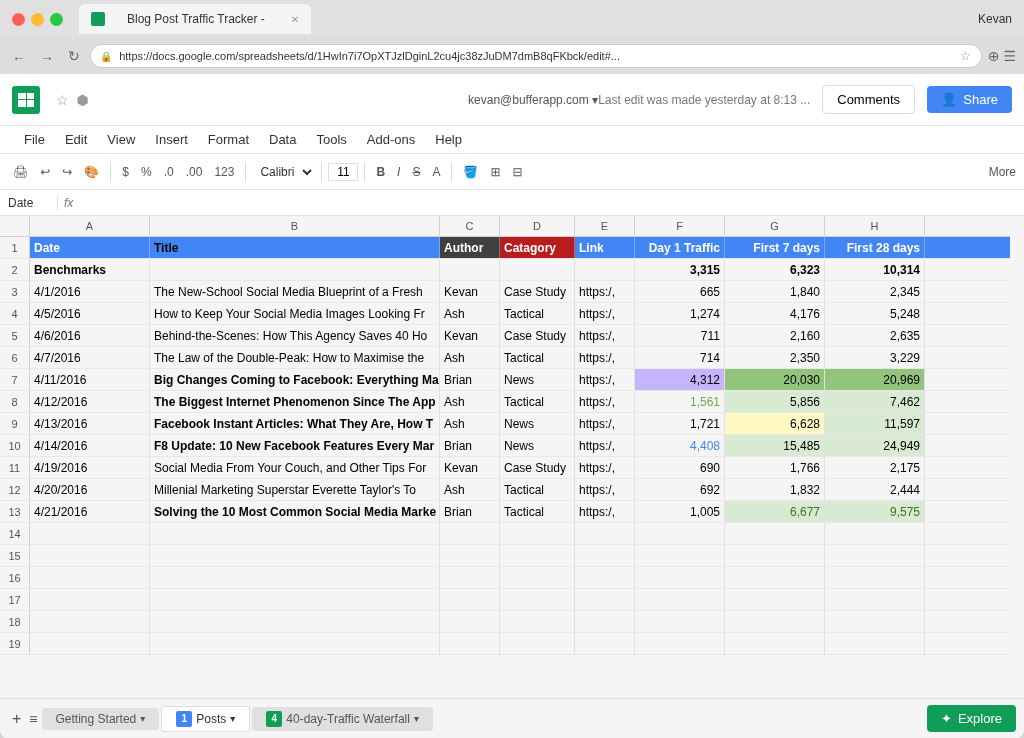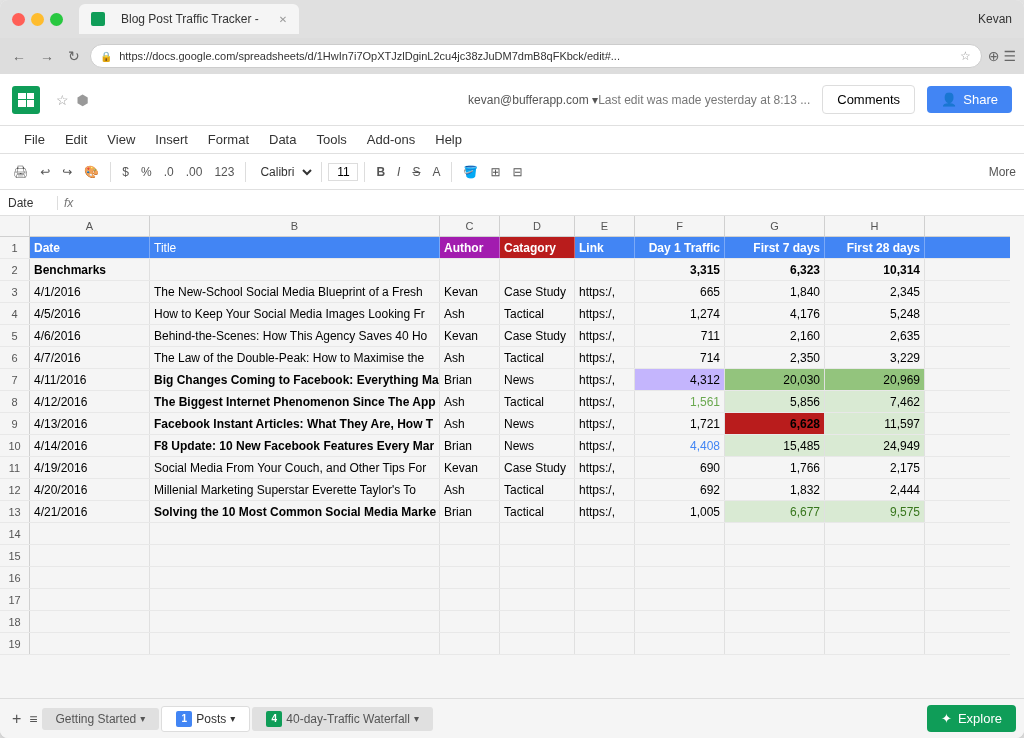--- a/index.html
+++ b/index.html
@@ -7,21 +7,21 @@
 
     .window { width: 1024px; height: 738px; background: #f5f5f5; border-radius: 8px; overflow: hidden; display: flex; flex-direction: column; box-shadow: 0 4px 20px rgba(0,0,0,0.3); }
 
     
     .titlebar { background: #e0e0e0; height: 38px; display: flex; align-items: center; padding: 0 12px; gap: 8px; flex-shrink: 0; }
     .traffic-lights { display: flex; gap: 6px; }
     .tl { width: 13px; height: 13px; border-radius: 50%; }
     .tl-red { background: #ff5f57; }
     .tl-yellow { background: #febc2e; }
     .tl-green { background: #28c840; }
-    .tab { background: #f5f5f5; border-radius: 6px 6px 0 0; padding: 6px 12px; font-size: 12px; color: #333; display: flex; align-items: center; gap: 16px; margin-left: 8px; height: 30px; }
+    .tab { background: #f5f5f5; border-radius: 6px 6px 0 0; padding: 6px 12px; font-size: 12px; color: #333; display: flex; align-items: center; gap: 22px; margin-left: 8px; height: 30px; }
     .tab-icon { background: #0f9d58; width: 14px; height: 14px; border-radius: 2px; display: inline-block; }
     .tab-close { color: #999; font-size: 10px; margin-left: 4px; }
     .user-label { margin-left: auto; font-size: 12px; color: #333; }
 
     
     .browserbar { background: #ddd; height: 36px; display: flex; align-items: center; padding: 0 8px; gap: 6px; flex-shrink: 0; }
     .nav-btn { background: none; border: none; color: #666; font-size: 14px; cursor: pointer; padding: 2px 4px; }
     .nav-btn:disabled { color: #bbb; }
     .url-bar { flex: 1; background: white; border: 1px solid #ccc; border-radius: 16px; height: 24px; display: flex; align-items: center; padding: 0 10px; gap: 6px; font-size: 11px; color: #333; }
     .lock-icon { color: #555; font-size: 10px; }
@@ -209,22 +209,22 @@
         <div class="col-header" style="width:60px;min-width:60px;">E</div>
         <div class="col-header" style="width:90px;min-width:90px;">F</div>
         <div class="col-header" style="width:100px;min-width:100px;">G</div>
         <div class="col-header" style="width:100px;min-width:100px;">H</div>
       </div>
 
       <div class="sheet-body" id="sheet-body">
       <div class="sheet-row" style="background: rgb(66, 133, 244);">
             <div class="row-num">1</div>
             <div class="cell" style="width: 120px; min-width: 120px; justify-content: flex-start; background: rgb(66, 133, 244); color: white; font-weight: bold; border-right-color: rgba(255, 255, 255, 0.3);">Date</div>
-            <div class="cell" style="width: 290px; min-width: 290px; background: rgb(66, 133, 244); color: #ffffff; font-weight: normal; border-right-color: rgba(255, 255, 255, 0.3);">Title</div>
-            <div class="cell" style="width: 60px; min-width: 60px; background: #a21caf; color: white; font-weight: bold; border-right-color: rgba(255, 255, 255, 0.3);">Author</div>
+            <div class="cell" style="width: 290px; min-width: 290px; background: rgb(66, 133, 244); color: #000000; font-weight: bold; border-right-color: rgba(255, 255, 255, 0.3);">Title</div>
+            <div class="cell" style="width: 60px; min-width: 60px; background: #404040; color: white; font-weight: bold; border-right-color: rgba(255, 255, 255, 0.3);">Author</div>
             <div class="cell" style="width: 75px; min-width: 75px; background: #b91c1c; color: white; font-weight: bold; border-right-color: rgba(255, 255, 255, 0.3);">Catagory</div>
             <div class="cell" style="width: 60px; min-width: 60px; background: rgb(66, 133, 244); color: white; font-weight: bold; border-right-color: rgba(255, 255, 255, 0.3);">Link</div>
             <div class="cell" style="width: 90px; min-width: 90px; justify-content: flex-end; background: rgb(66, 133, 244); color: white; font-weight: bold; border-right-color: rgba(255, 255, 255, 0.3);">Day 1 Traffic</div>
             <div class="cell" style="width: 100px; min-width: 100px; justify-content: flex-end; background: rgb(66, 133, 244); color: white; font-weight: bold; border-right-color: rgba(255, 255, 255, 0.3);">First 7 days</div>
             <div class="cell" style="width: 100px; min-width: 100px; justify-content: flex-end; background: rgb(66, 133, 244); color: white; font-weight: bold; border-right-color: rgba(255, 255, 255, 0.3);">First 28 days</div>
           </div>
           <div class="sheet-row">
             <div class="row-num">2</div>
             <div class="cell" style="width: 120px; min-width: 120px; justify-content: flex-start; font-weight: bold;">Benchmarks</div>
             <div class="cell" style="width: 290px; min-width: 290px;"></div>
@@ -302,21 +302,21 @@
             <div class="cell" style="width: 100px; min-width: 100px; justify-content: flex-end; background: rgb(217, 234, 211);">7,462</div>
           </div>
           <div class="sheet-row">
             <div class="row-num">9</div>
             <div class="cell" style="width: 120px; min-width: 120px; justify-content: flex-start;">4/13/2016</div>
             <div class="cell" style="width: 290px; min-width: 290px; font-weight: bold;">Facebook Instant Articles: What They Are, How T</div>
             <div class="cell" style="width: 60px; min-width: 60px;">Ash</div>
             <div class="cell" style="width: 75px; min-width: 75px;">News</div>
             <div class="cell" style="width: 60px; min-width: 60px;">https:/,</div>
             <div class="cell" style="width: 90px; min-width: 90px; justify-content: flex-end;">1,721</div>
-            <div class="cell" style="width: 100px; min-width: 100px; justify-content: flex-end; background: #b91c1c; font-weight: bold;">6,628</div>
+            <div class="cell" style="width: 100px; min-width: 100px; justify-content: flex-end; background: #fef9c3;">6,628</div>
             <div class="cell" style="width: 100px; min-width: 100px; justify-content: flex-end; background: rgb(217, 234, 211);">11,597</div>
           </div>
           <div class="sheet-row">
             <div class="row-num">10</div>
             <div class="cell" style="width: 120px; min-width: 120px; justify-content: flex-start;">4/14/2016</div>
             <div class="cell" style="width: 290px; min-width: 290px; font-weight: bold;">F8 Update: 10 New Facebook Features Every Mar</div>
             <div class="cell" style="width: 60px; min-width: 60px;">Brian</div>
             <div class="cell" style="width: 75px; min-width: 75px;">News</div>
             <div class="cell" style="width: 60px; min-width: 60px;">https:/,</div>
             <div class="cell" style="width: 90px; min-width: 90px; justify-content: flex-end; color: rgb(66, 133, 244);">4,408</div>

